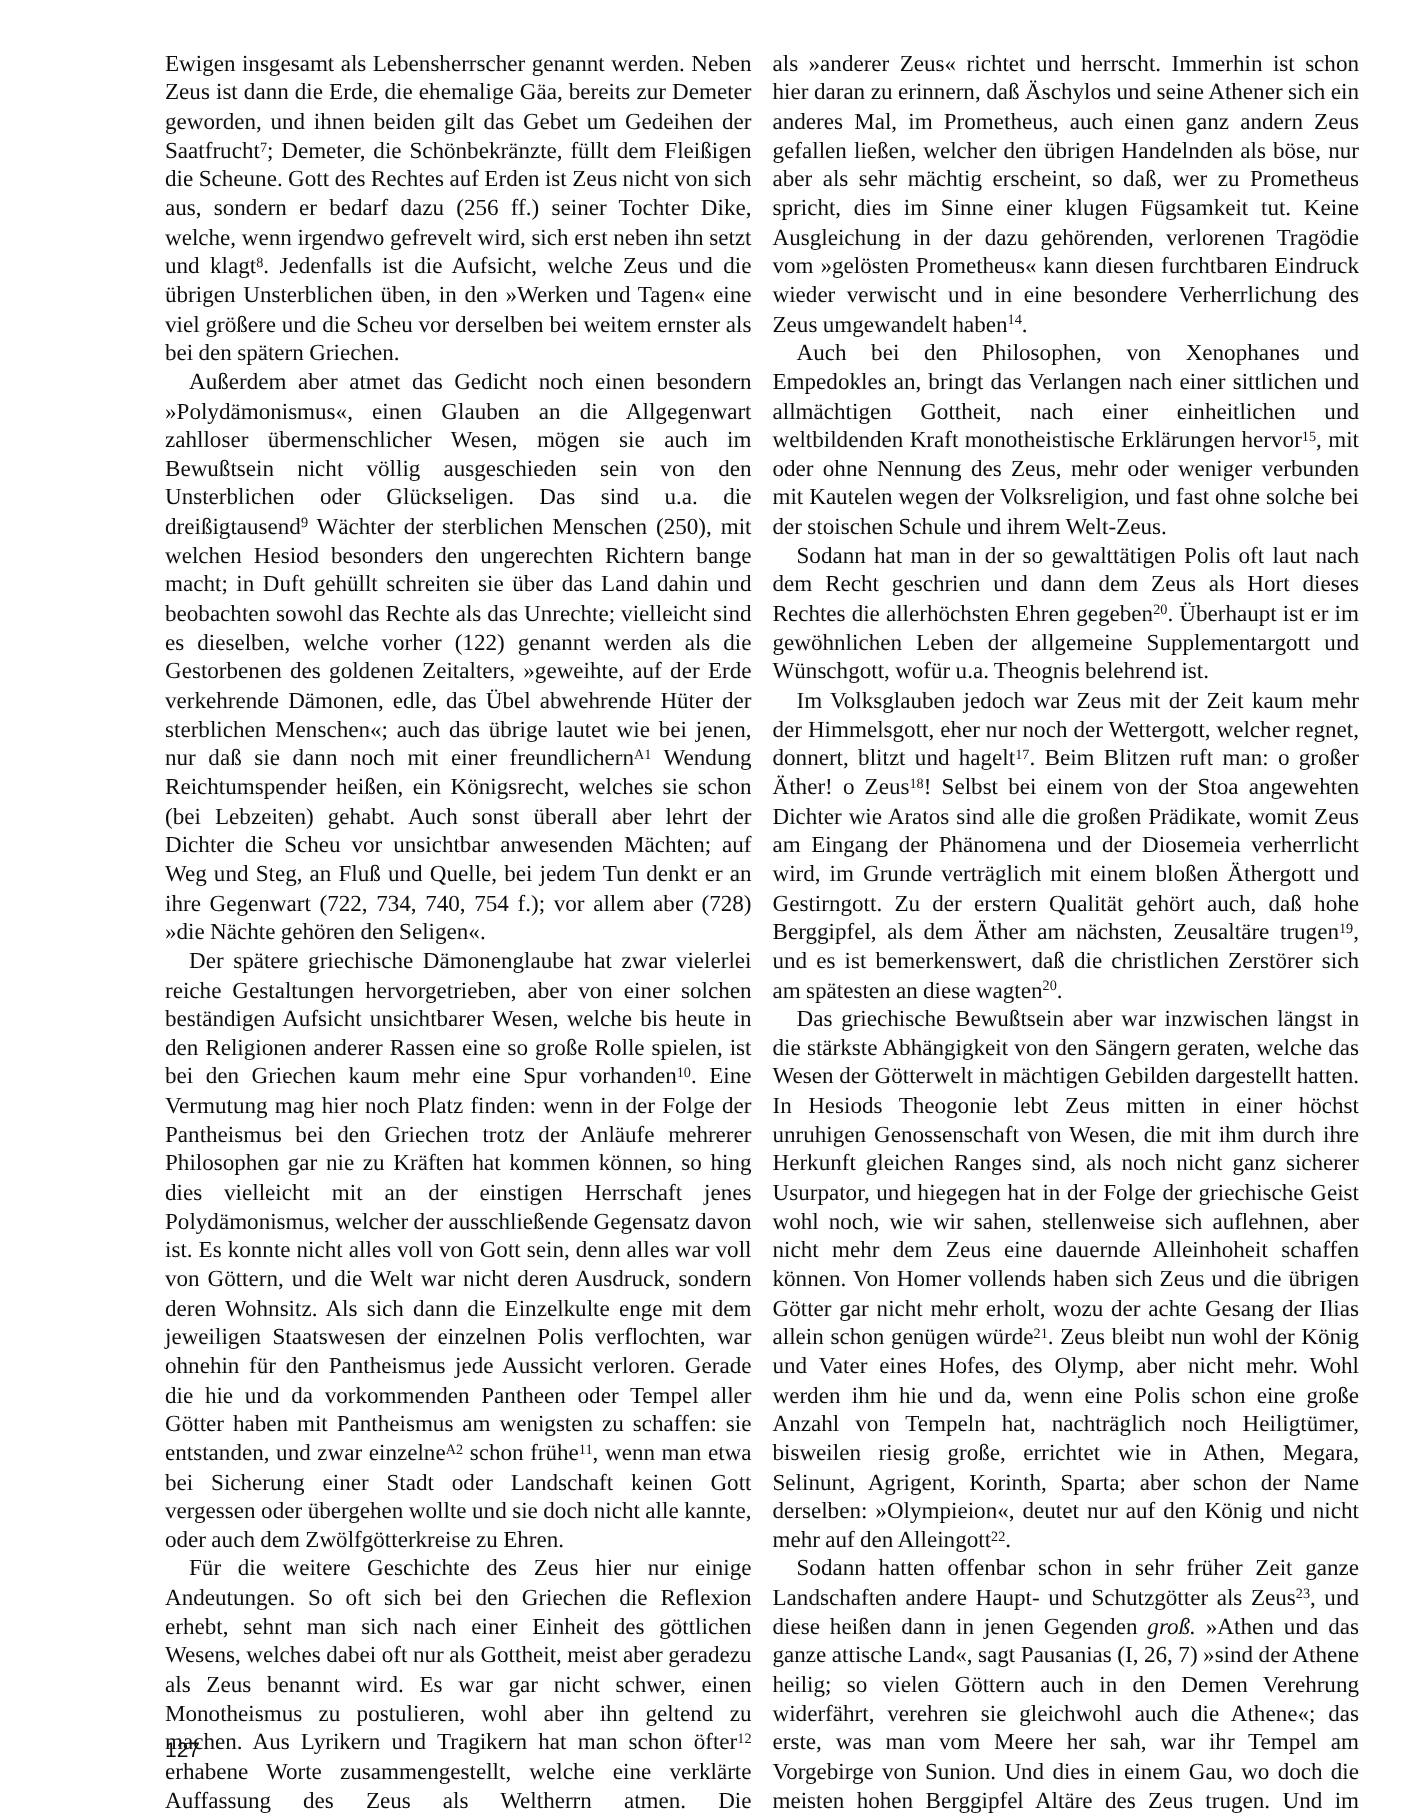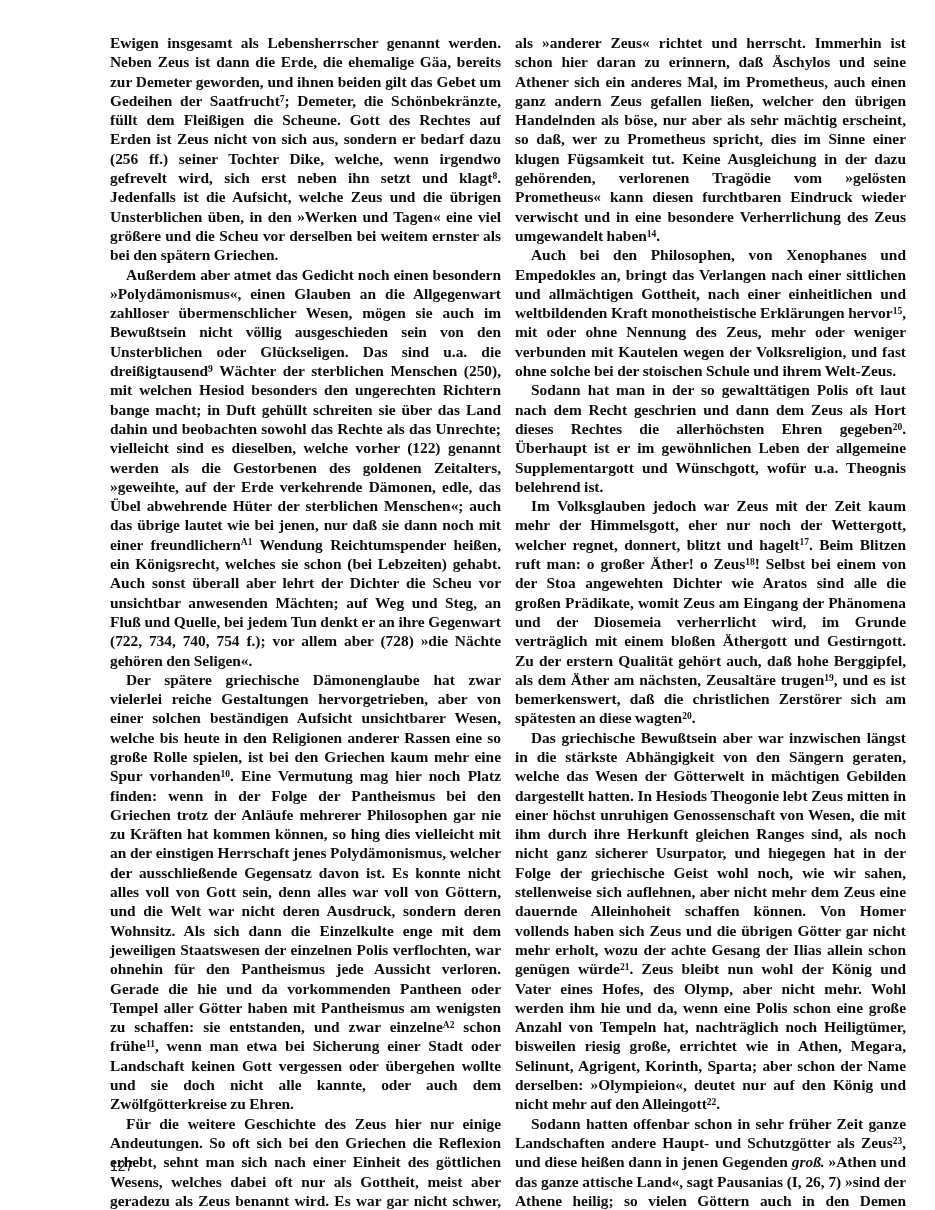--- a/index.html
+++ b/index.html
@@ -28,21 +28,20 @@
     line-height: 19.3px;
     color: #0d0d0d;
     text-align: justify;
     hyphens: auto;
     -webkit-hyphens: auto;
     word-spacing: -0.3px;
   }
   .column p.para {
     margin: 0;
     padding: 0;
-    font-weight: bold;
   }
   .column p.indent {
     text-indent: 16px;
   }
   .column sup {
     font-size: 9.5px;
     line-height: 0;
     position: relative;
     top: -0.45em;
     vertical-align: baseline;

